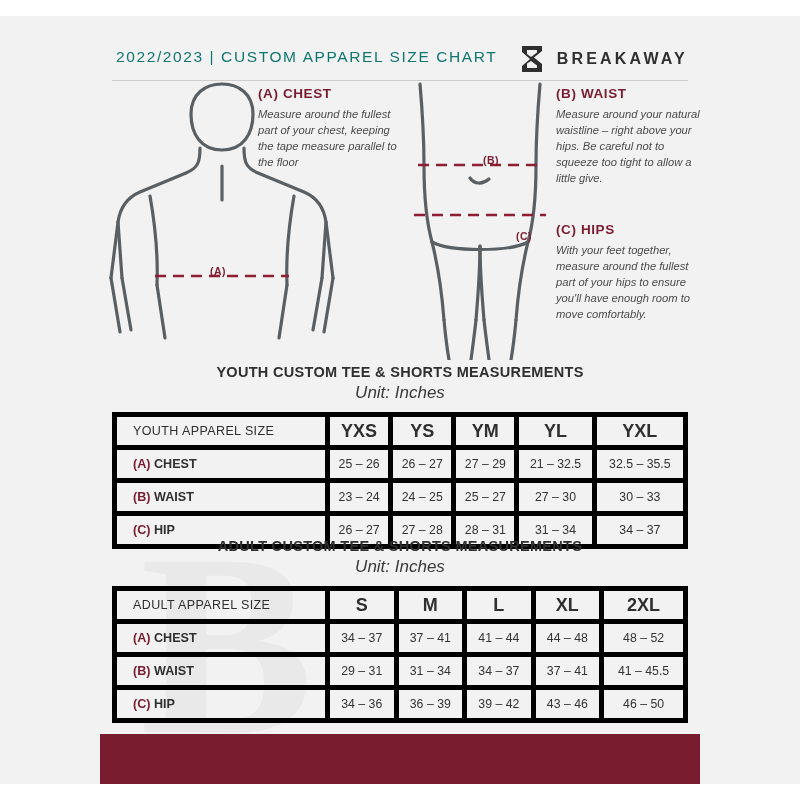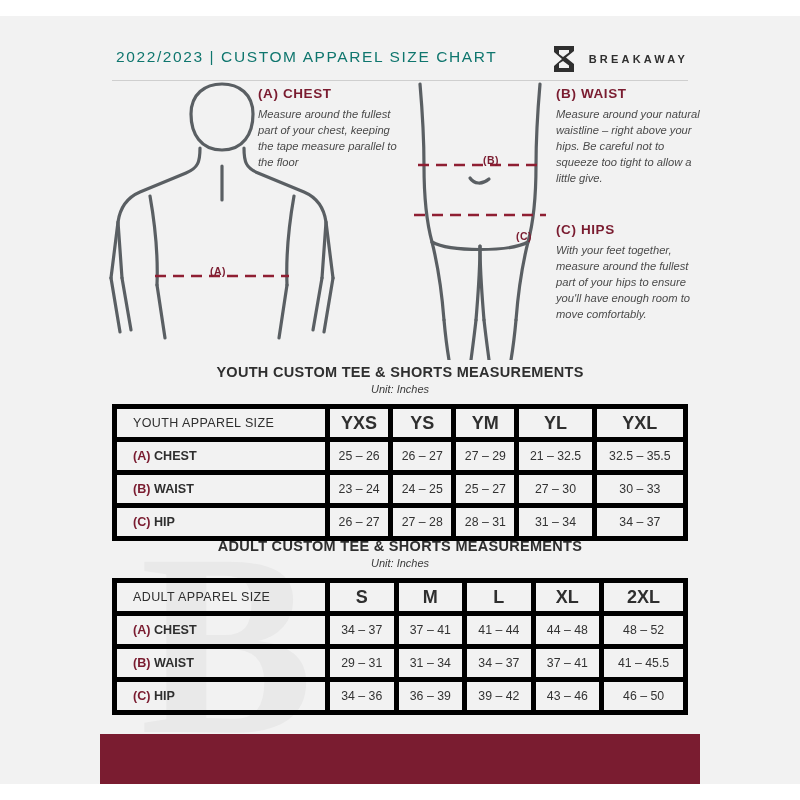--- a/index.html
+++ b/index.html
@@ -65,21 +65,21 @@
     display: flex;
     align-items: center;
     gap: 12px;
   }
   .brand-mark {
     width: 26px;
     height: 30px;
     position: relative;
   }
   .brand-name {
-    font-size: 11px;
+    font-size: 16px;
     font-weight: bold;
     letter-spacing: 3.2px;
     color: #2f2f2f;
     text-align: center;
   }
   .header-rule {
     position: absolute;
     left: 112px;
     top: 64px;
     width: 576px;
@@ -133,21 +133,21 @@
   .sec-adult { top: 538px; }
   .sec-title {
     text-align: center;
     font-size: 14.5px;
     font-weight: bold;
     color: #2f2f2f;
     letter-spacing: 0.3px;
   }
   .sec-unit {
     text-align: center;
-    font-size: 11px;
+    font-size: 17px;
     font-style: italic;
     color: #3a3a3a;
     margin-top: 3px;
     margin-bottom: 9px;
   }
   table {
     border-collapse: collapse;
     width: 576px;
     background: transparent;
   }

